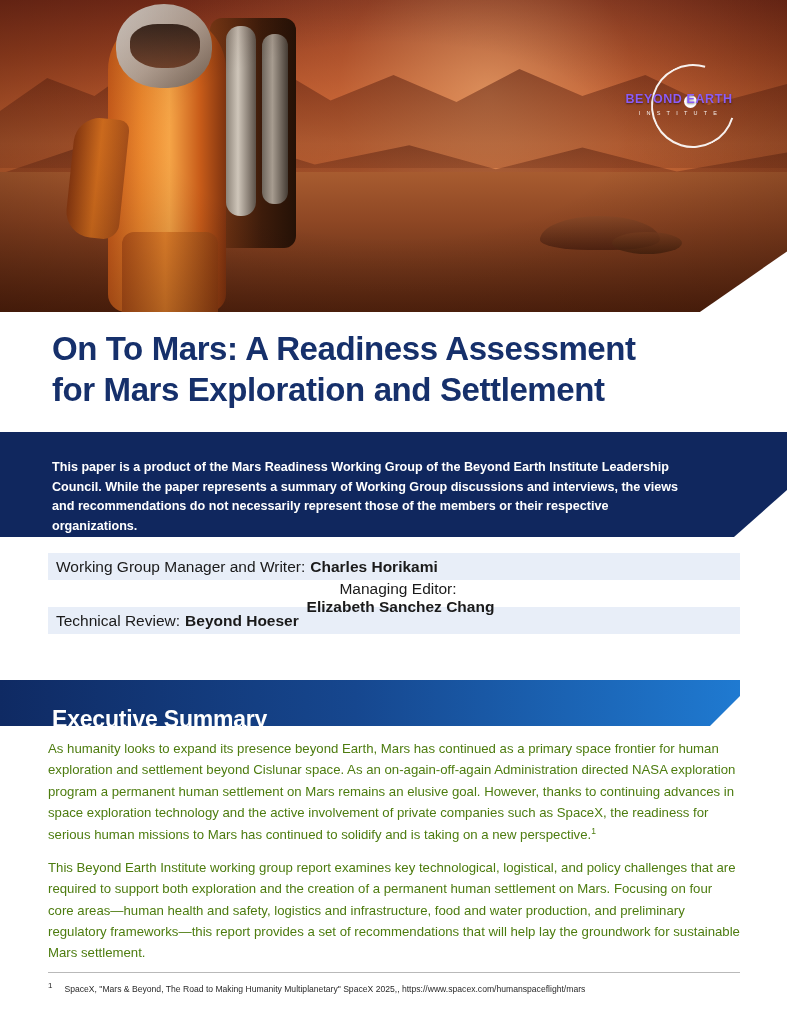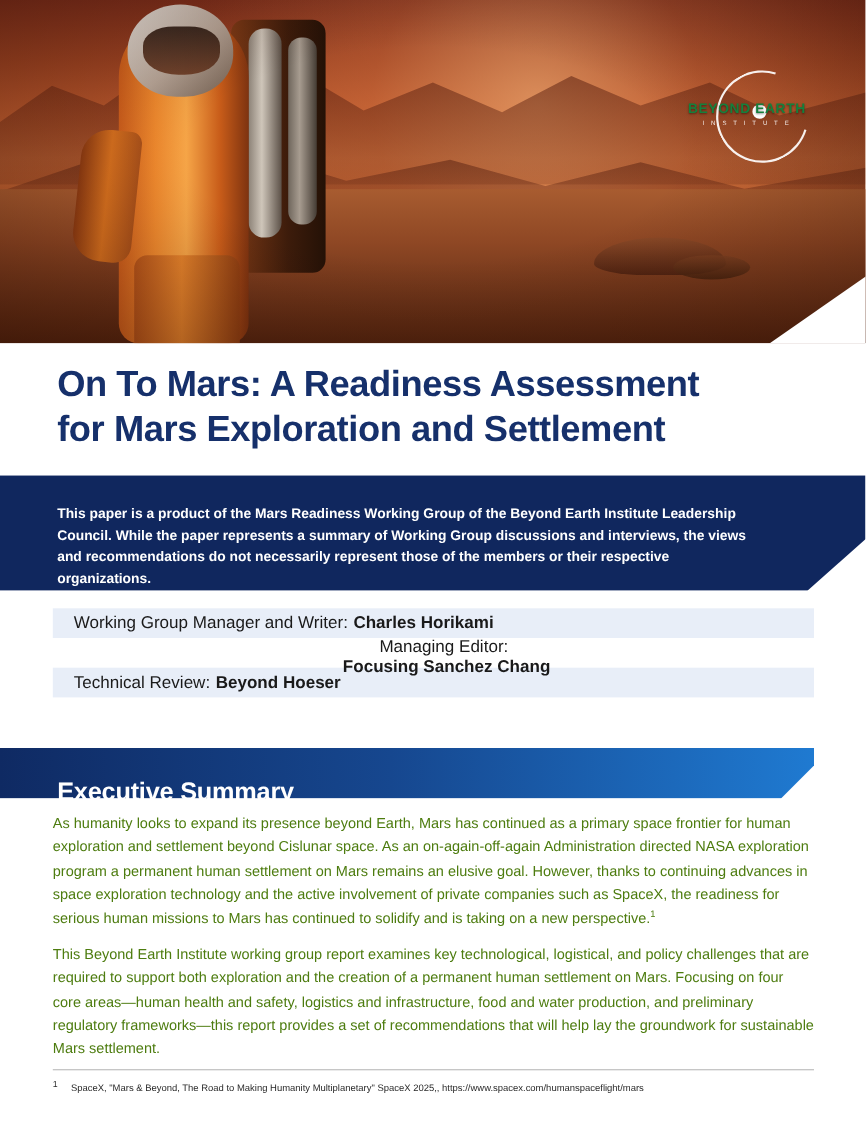--- a/index.html
+++ b/index.html
@@ -165,21 +165,21 @@
     border-radius: 50%;
   }
   .logo-text {
     position: absolute;
     left: 0; top: 30px;
     width: 120px;
     text-align: center;
     font-size: 12.5px;
     font-weight: 700;
     letter-spacing: 0.6px;
-    color: #15803d;
+    color: #8b5cf6;
     text-shadow: 0 1px 2px rgba(0,0,0,0.5);
   }
   .logo-sub {
     position: absolute;
     left: 0; top: 48px;
     width: 120px;
     text-align: center;
     font-size: 5.5px;
     letter-spacing: 2.4px;
     color: rgba(255,255,255,0.9);
@@ -222,21 +222,21 @@
   
   .credits {
     position: absolute;
     top: 553px; left: 48px;
     width: 692px;
   }
   .credit-row {
     height: 27px;
     display: flex;
     align-items: center;
-    padding-left: 19px;
+    padding-left: 8px;
     font-size: 15.5px;
     color: #1a1a1a;
     background: #e8eef8;
     margin-bottom: 0;
   }
   .credit-row.alt { background: #ffffff; flex-direction: column; }
   .credit-role { font-weight: 400; }
   .credit-name { font-weight: 700; margin-left: 5px; }
 
   
@@ -333,21 +333,21 @@
   <div class="banner"></div>
   <div class="banner-text">This paper is a product of the Mars Readiness Working Group of the Beyond Earth Institute Leadership Council. While the paper represents a summary of Working Group discussions and interviews, the views and recommendations do not necessarily represent those of the members or their respective organizations.</div>
 
   <div class="credits">
     <div class="credit-row">
       <span class="credit-role">Working Group Manager and Writer:</span>
       <span class="credit-name">Charles Horikami</span>
     </div>
     <div class="credit-row alt">
       <span class="credit-role">Managing Editor:</span>
-      <span class="credit-name">Focusing Sanchez Chang</span>
+      <span class="credit-name">Elizabeth Sanchez Chang</span>
     </div>
     <div class="credit-row">
       <span class="credit-role">Technical Review:</span>
       <span class="credit-name">Beyond Hoeser</span>
     </div>
   </div>
 
   <div class="section-bar"></div>
   <div class="section-title">Executive Summary</div>
 

